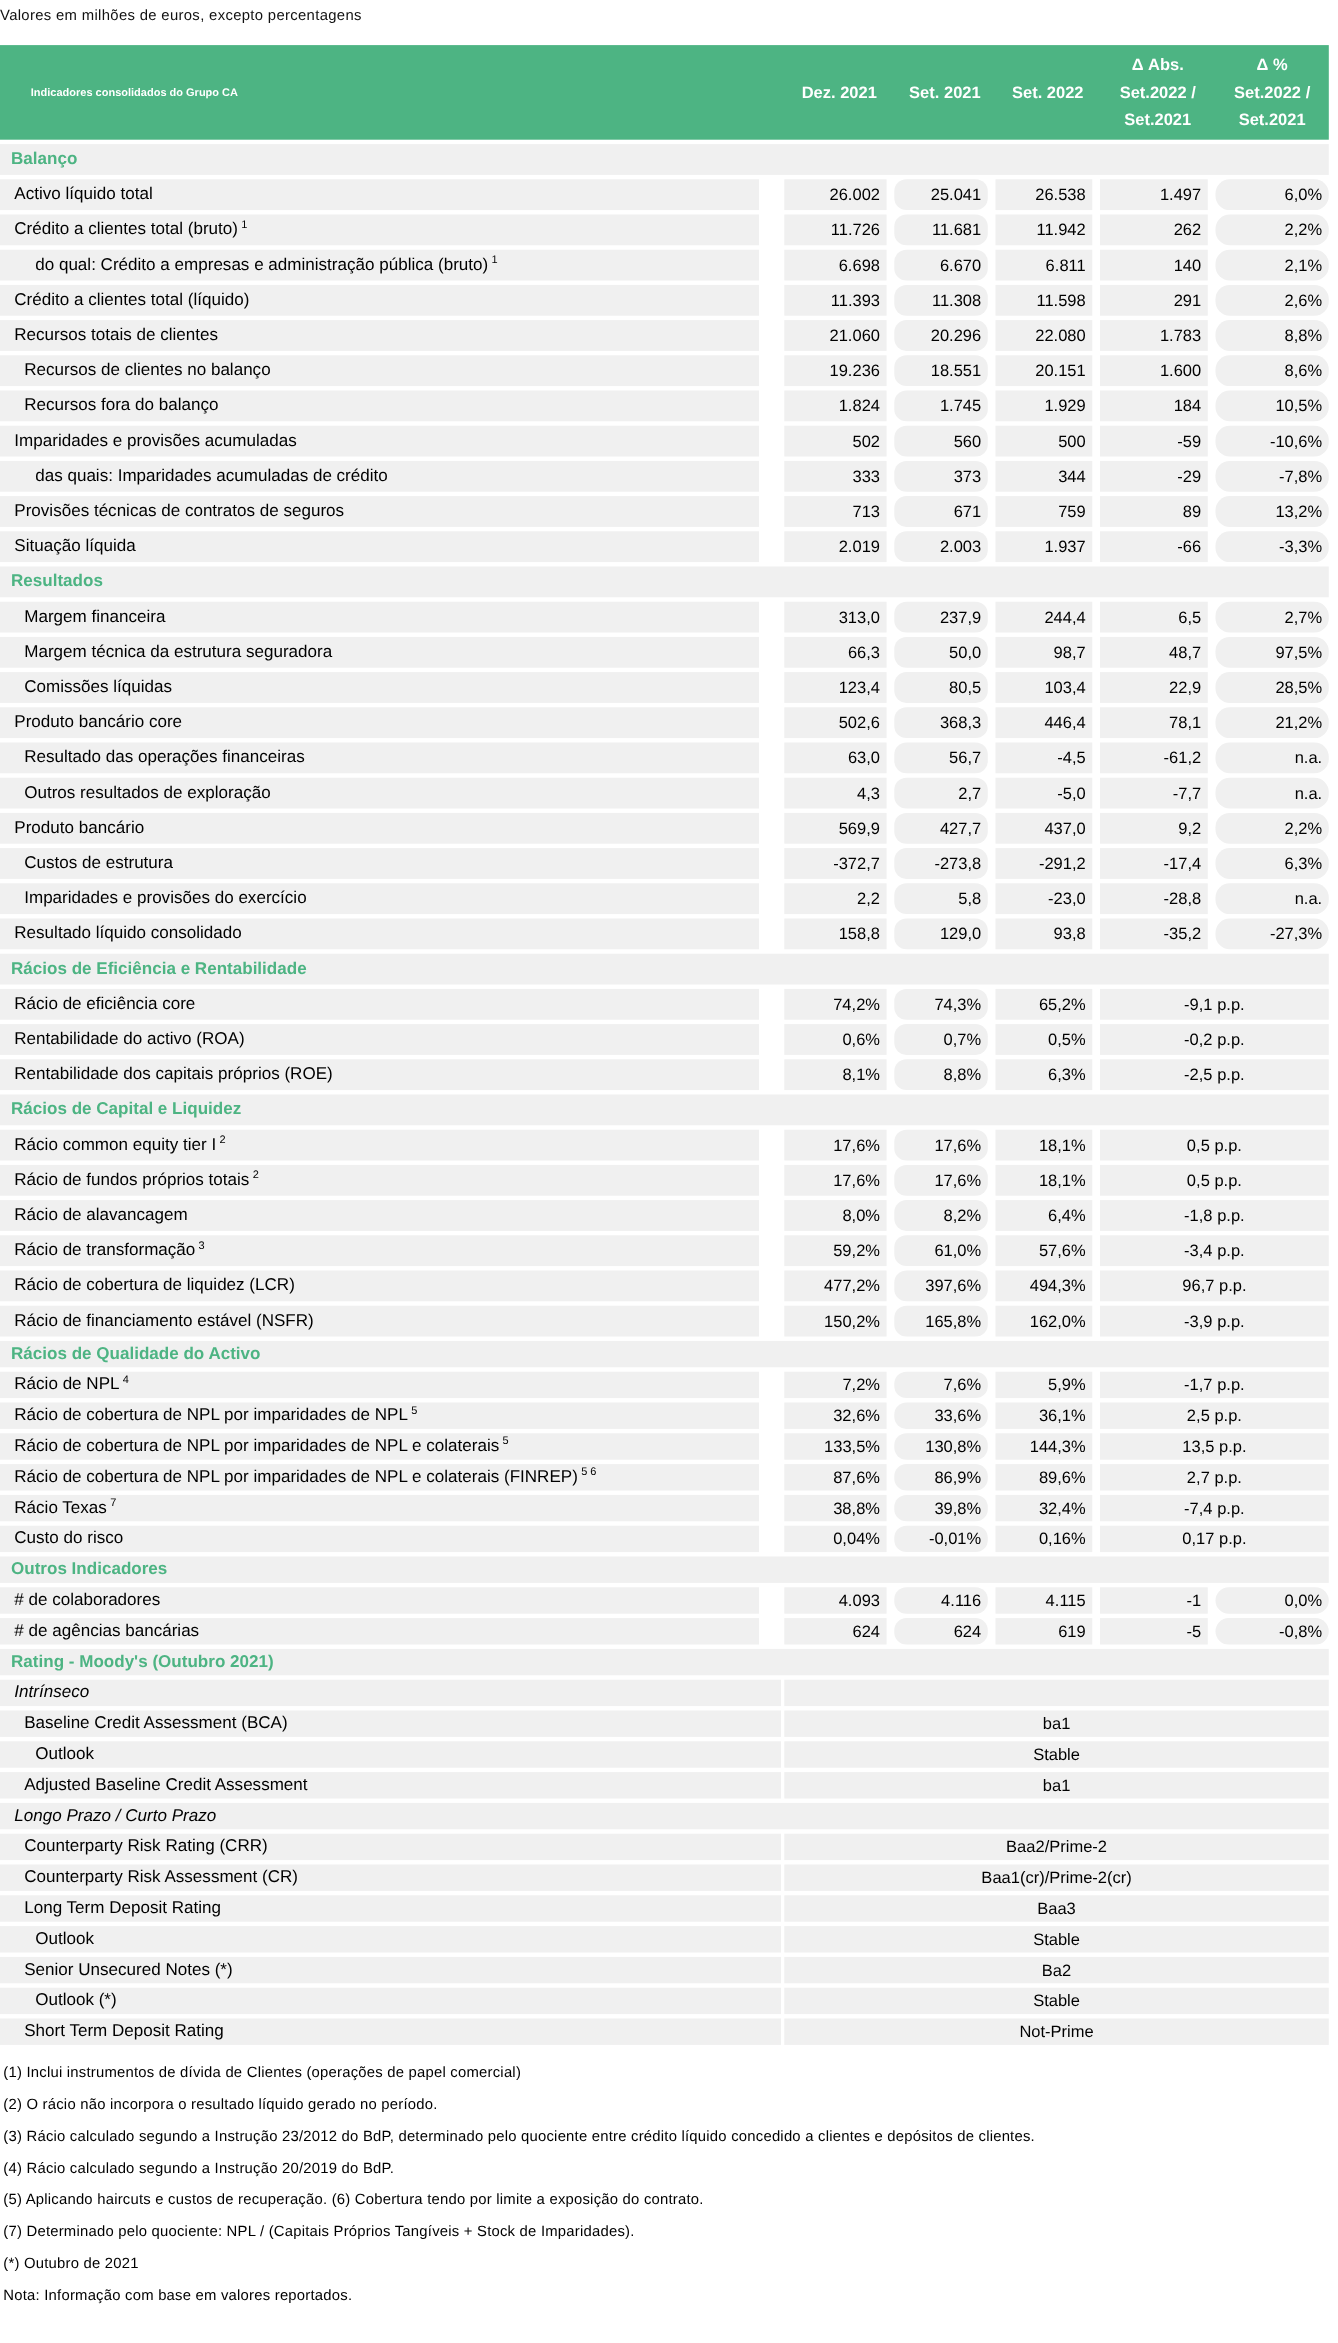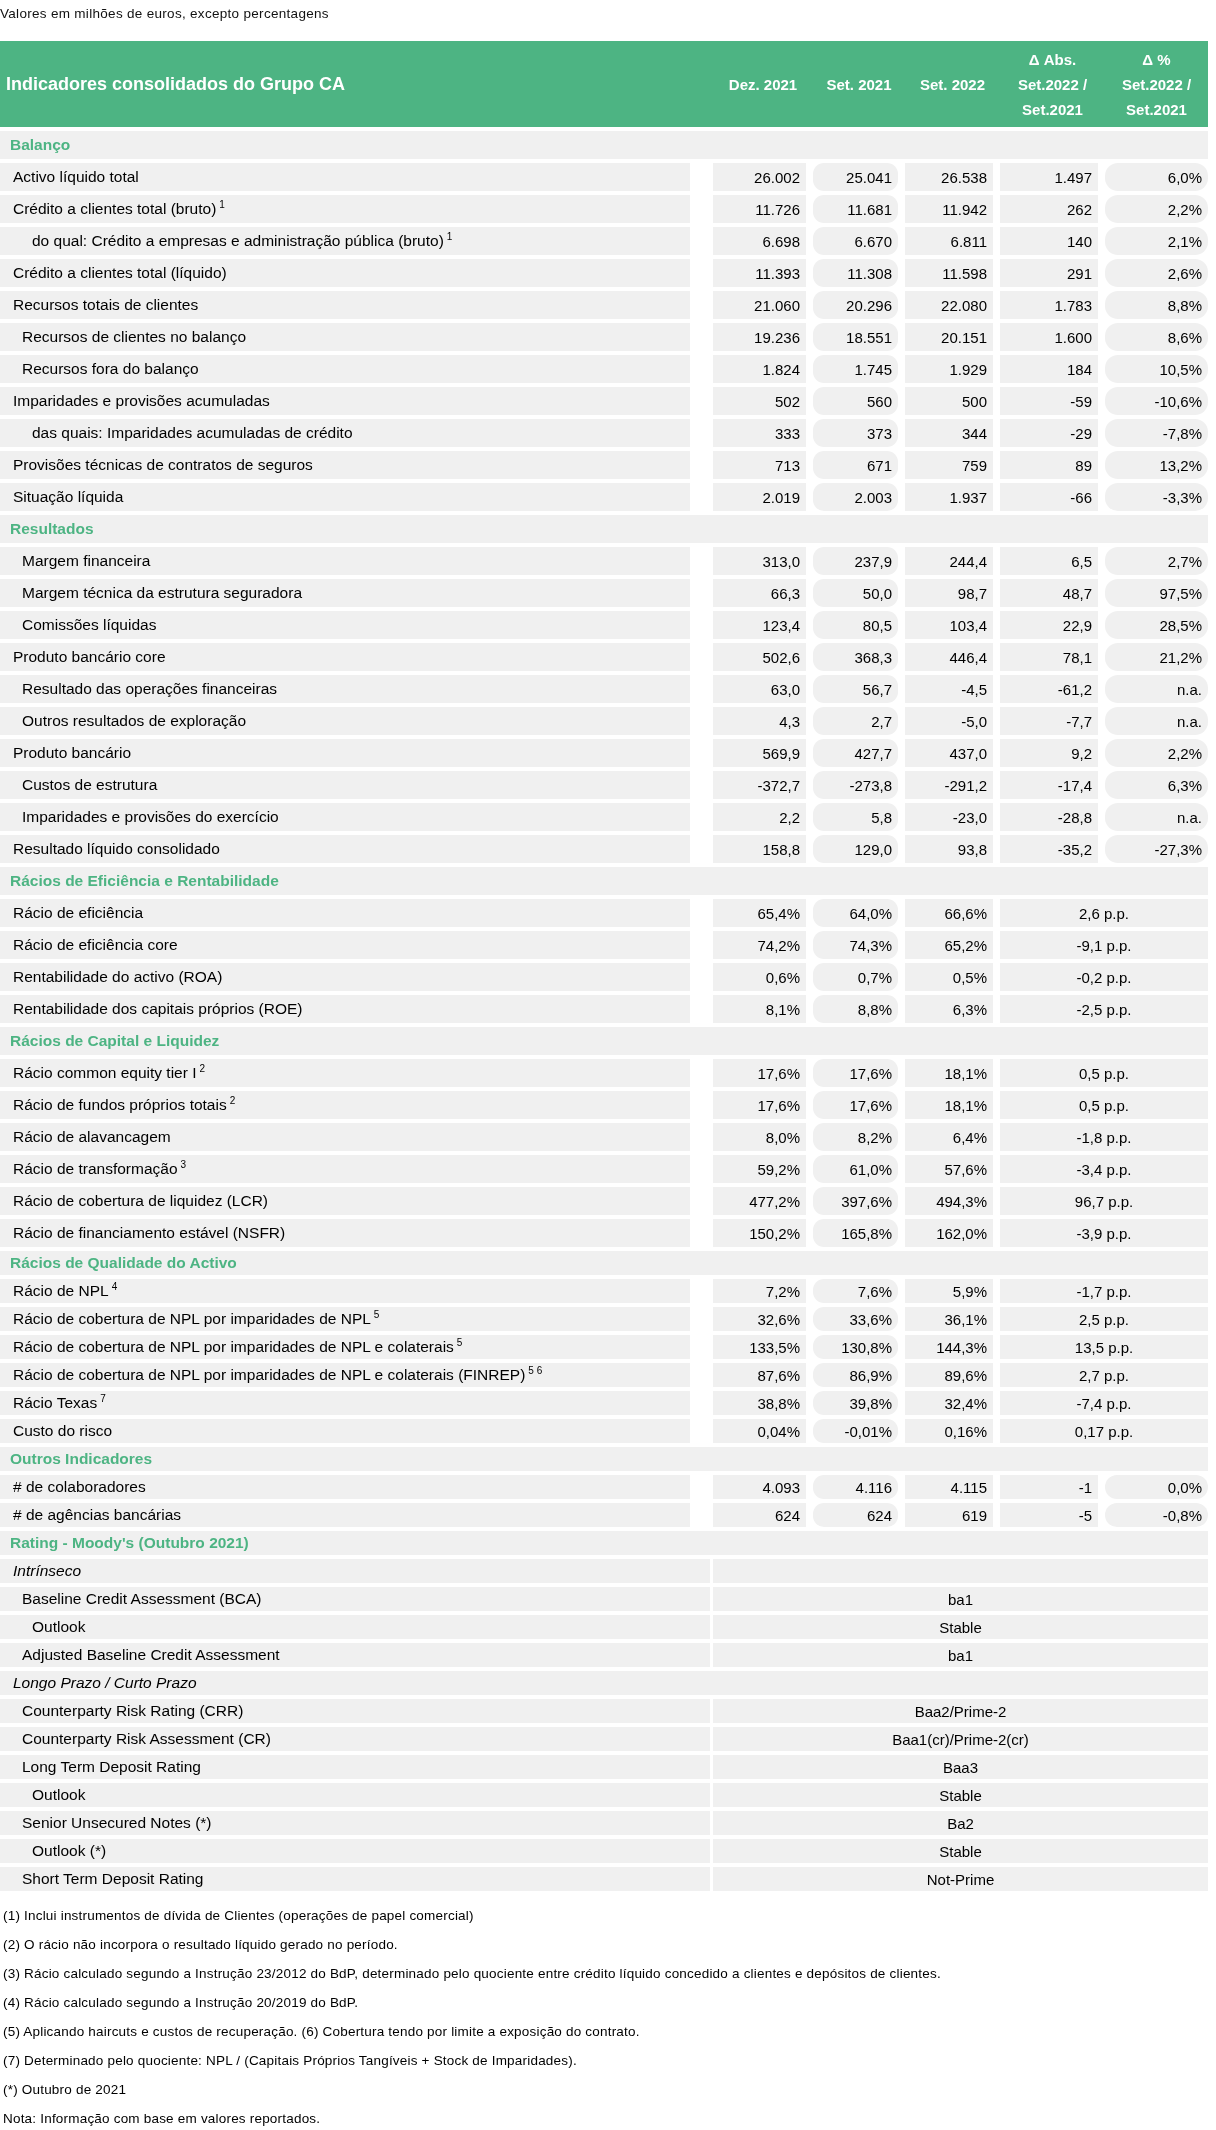--- a/index.html
+++ b/index.html
@@ -12,21 +12,21 @@
   body{font-family:"Liberation Sans",sans-serif;color:var(--text);}
   .wrap{width:1216px;}
   .topnote{
     width:1212px;text-align:left;font-size:13.5px;letter-spacing:.3px;
     padding-top:6px;padding-bottom:20px;color:#111;
   }
   .ghdr{
     width:1208px;height:86px;background:var(--green);display:flex;
     color:var(--header-text);font-weight:bold;
   }
-  .gtitle{width:713px;display:flex;align-items:center;padding-left:6px;box-sizing:border-box;font-size:18px;}
+  .gtitle{width:713px;display:flex;align-items:center;padding-left:28px;box-sizing:border-box;font-size:10px;}
   .gcols{display:flex;}
   .gcol{display:flex;flex-direction:column;justify-content:center;text-align:center;font-size:15px;}
   .gcol span{display:block;height:25px;line-height:25px;white-space:nowrap;}
   .gc1{width:100px}.gc2{width:92px}.gc3{width:95px}.gc4{width:105px}.gc5{width:103px}
 
   #table-body{width:1208px;}
   .row{display:flex;height:28px;margin-top:4px;font-size:15.5px;line-height:1;}
   .row.dense{height:24px;}
   .cell{background:var(--row-bg);display:flex;align-items:center;box-sizing:border-box;white-space:nowrap;}
   .lbl{width:690px;margin-right:23px;}
@@ -257,27 +257,20 @@
         <div class="cell num v1">158,8</div>
         <div class="cell num v2">129,0</div>
         <div class="cell num v3">93,8</div>
         <div class="cell num v4">-35,2</div>
         <div class="cell num v5">-27,3%</div>
       </div>
       <div class="row">
         <div class="cell full sec">Rácios de Eficiência e Rentabilidade</div>
       </div>
       <div class="row">
-        <div class="cell lbl ind1">Rácio de eficiência</div>
-        <div class="cell num v1">65,4%</div>
-        <div class="cell num v2">64,0%</div>
-        <div class="cell num v3">66,6%</div>
-        <div class="cell merged-pp">2,6 p.p.</div>
-      </div>
-      <div class="row">
         <div class="cell lbl ind1">Rácio de eficiência core</div>
         <div class="cell num v1">74,2%</div>
         <div class="cell num v2">74,3%</div>
         <div class="cell num v3">65,2%</div>
         <div class="cell merged-pp">-9,1 p.p.</div>
       </div>
       <div class="row">
         <div class="cell lbl ind1">Rentabilidade do activo (ROA)</div>
         <div class="cell num v1">0,6%</div>
         <div class="cell num v2">0,7%</div>

